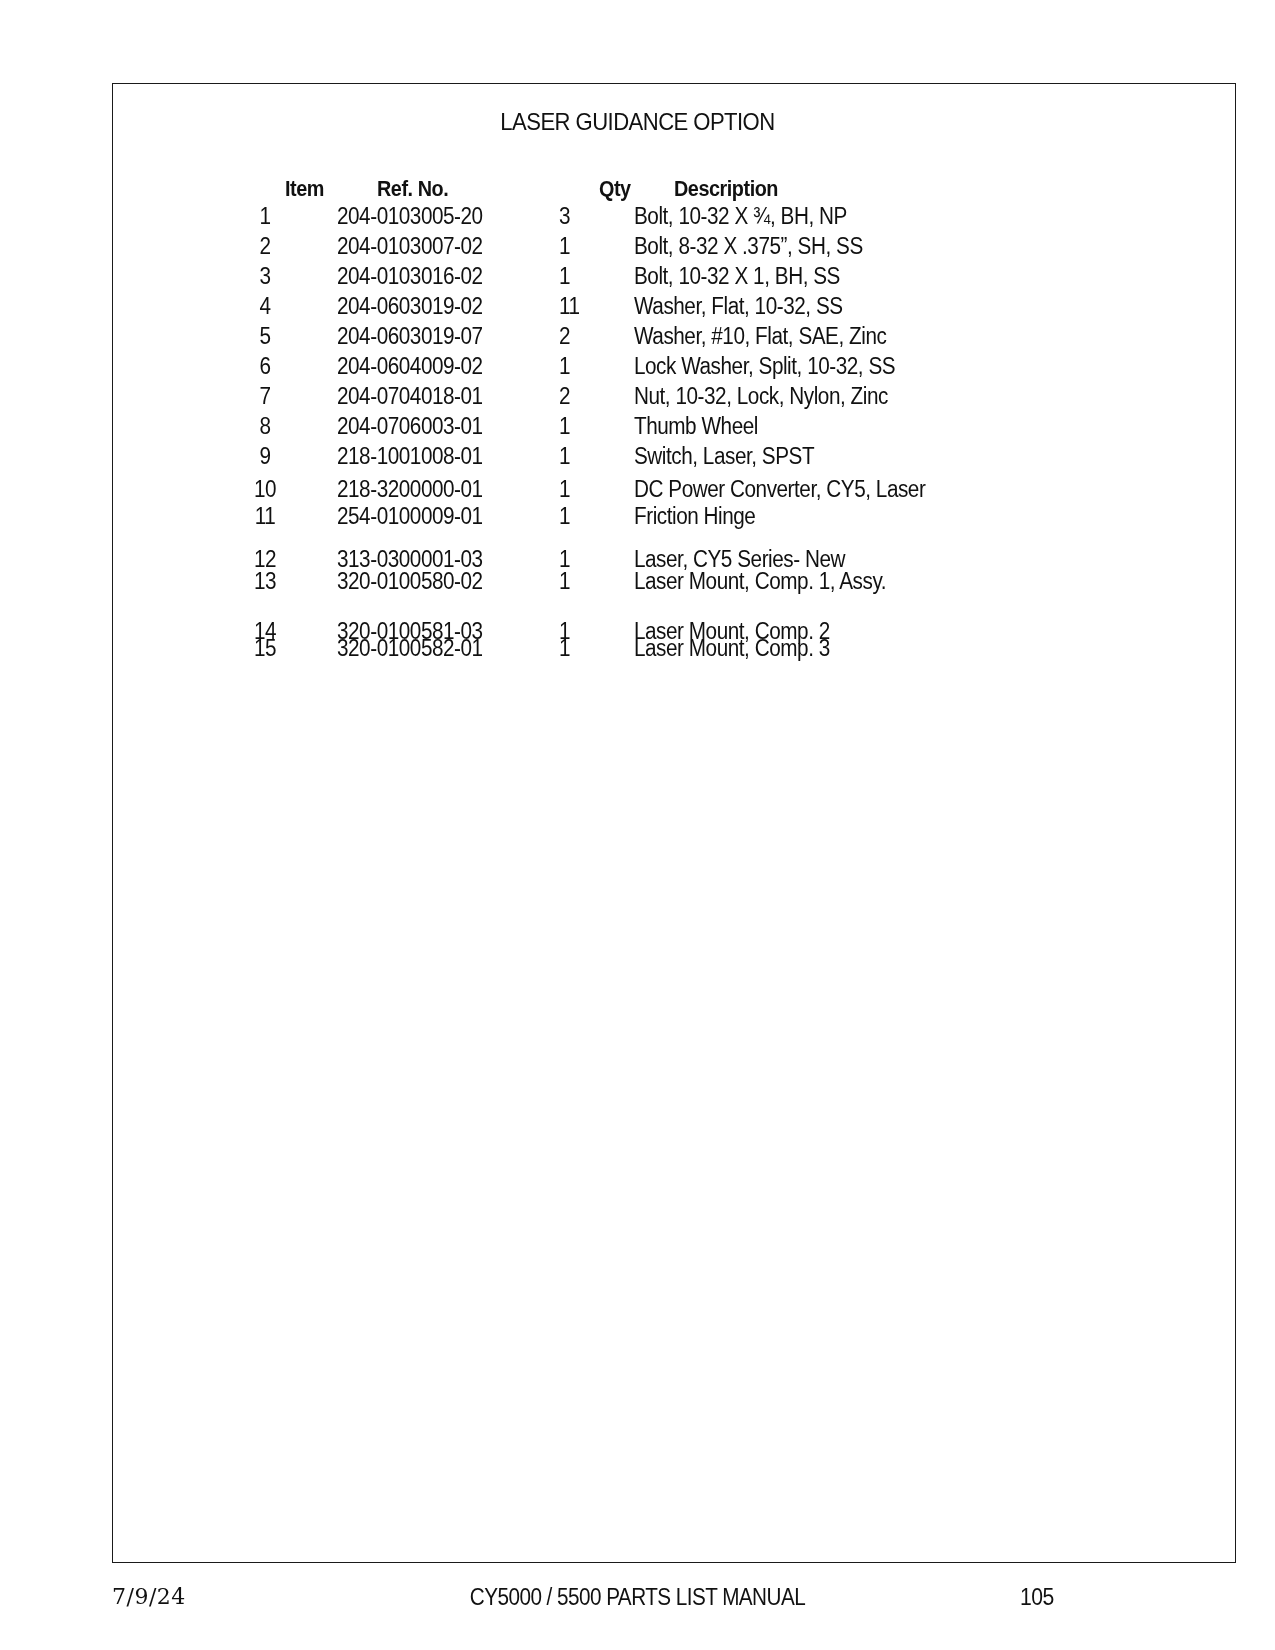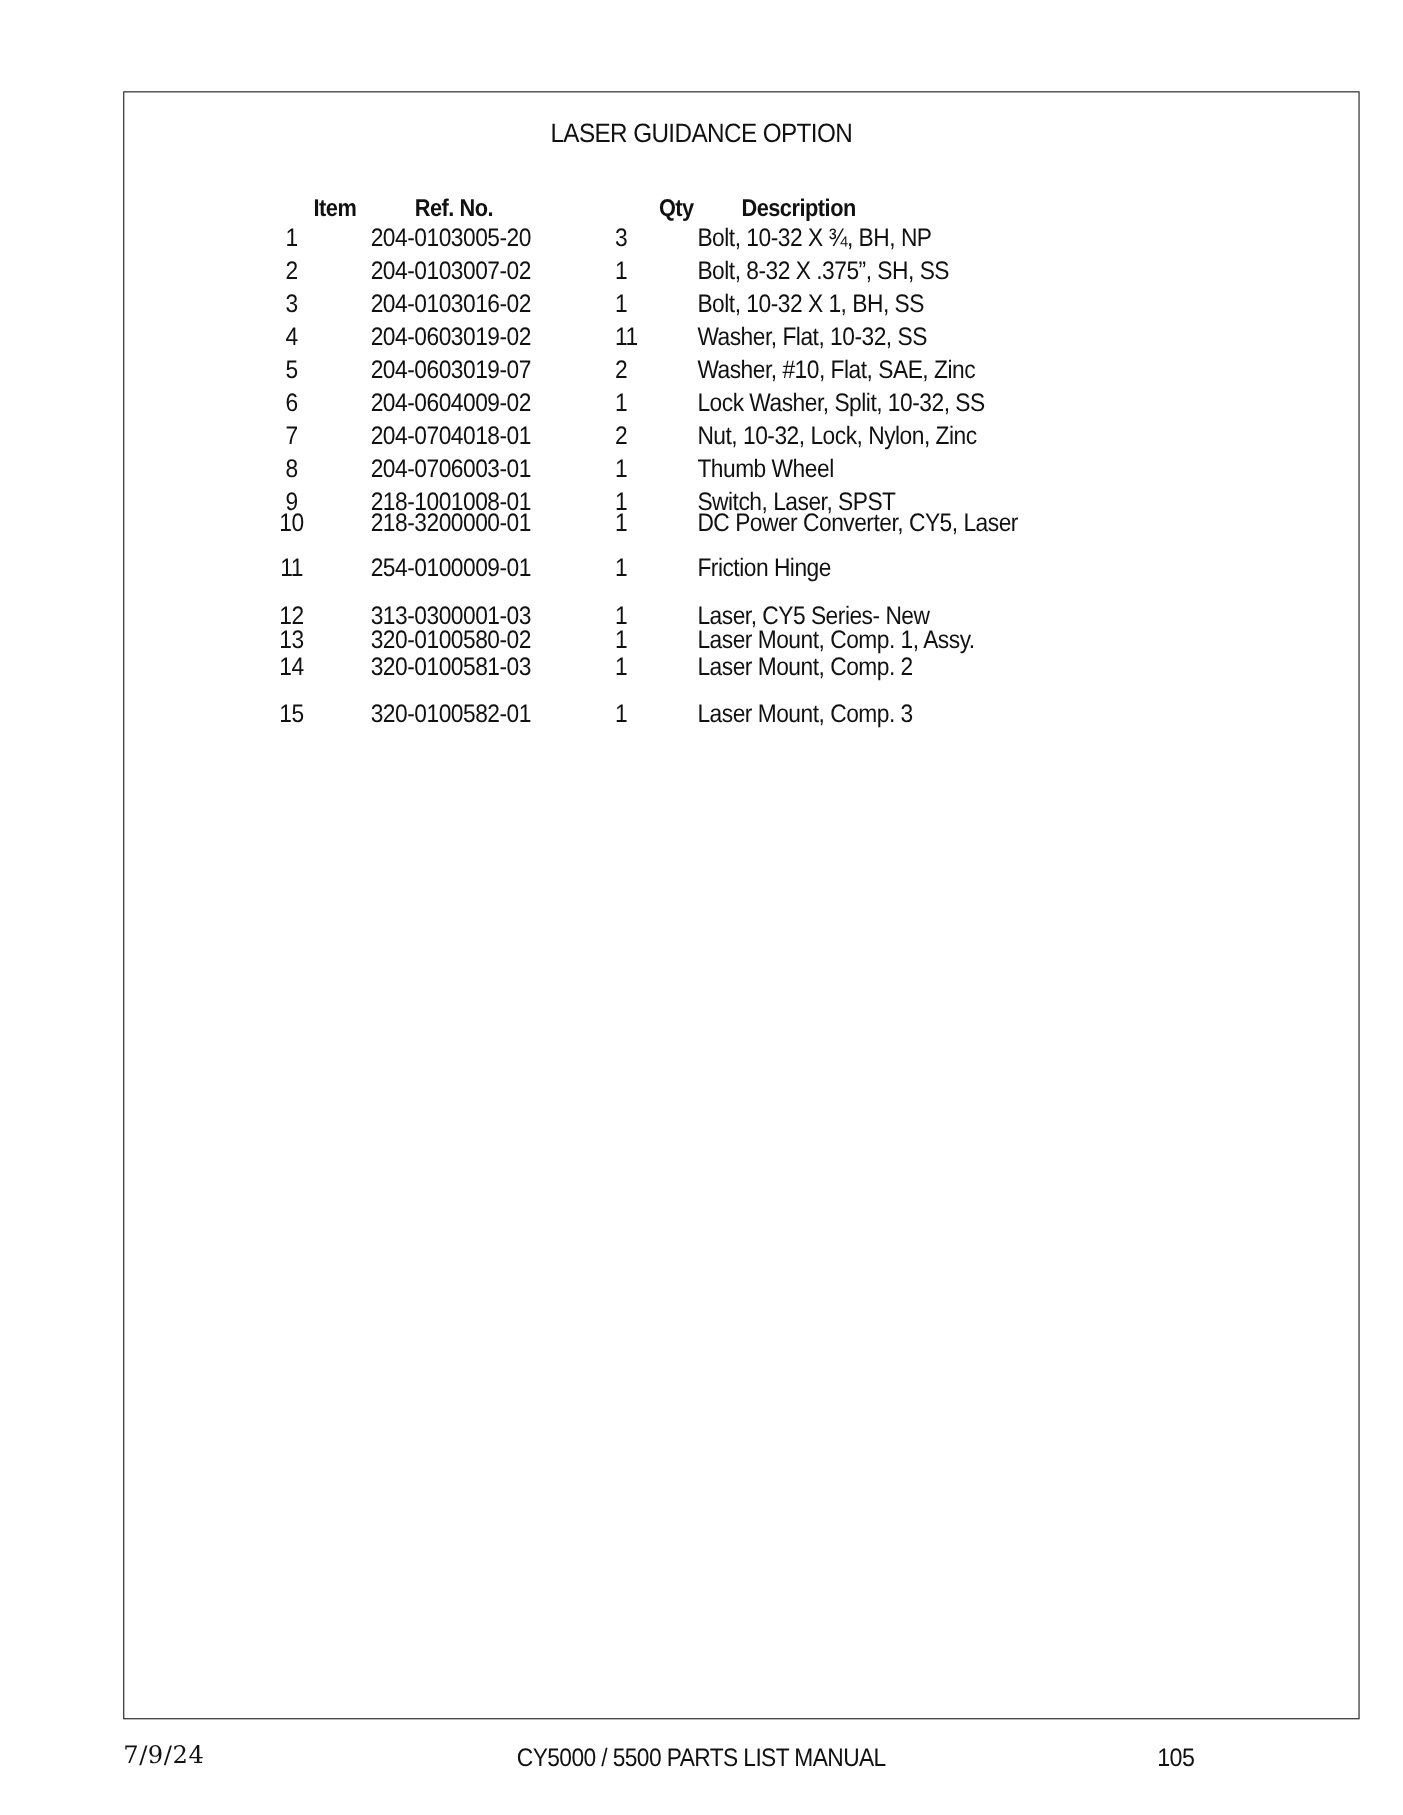--- a/index.html
+++ b/index.html
@@ -12,21 +12,21 @@
   .tbl { position: absolute; left: 0; top: 174px; width: 1275px; }
   .row { position: absolute; left: 0; width: 1275px; height: 30px; font-size: 23px; line-height: 30px;
          letter-spacing: -0.5px; white-space: nowrap; }
   .row span { position: absolute; top: 0; display: inline-block; transform: scaleX(0.9); transform-origin: left center; }
   .hdr { font-size: 22px; font-weight: bold; margin-left: 40px; }
   .c-item { left: 245px; width: 48px; }
   .row:not(.hdr) .c-item { text-align: center; left: 243px; width: 44px; transform-origin: center center; }
   .c-ref { left: 337px; }
   .c-qty { left: 559px; }
   .c-desc { left: 634px; }
-  .footer { position: absolute; top: 1582px; left: 0; width: 1107px; height: 30px; font-size: 23px; line-height: 30px; padding-left: 32px; }
+  .footer { position: absolute; top: 1582px; left: 0; width: 1107px; height: 30px; font-size: 23px; line-height: 30px; }
   .f-date { position: absolute; left: 112px; font-family: "DejaVu Serif", serif; font-size: 22px; letter-spacing: 0.5px; }
   .f-title { position: absolute; left: 0; width: 1275px; text-align: center; letter-spacing: -0.6px;
              transform: scaleX(0.9); transform-origin: center; }
   .f-page { position: absolute; right: 53px; letter-spacing: -0.5px; transform: scaleX(0.92); transform-origin: right center; }
 </style>
 </head>
 <body>
 
 <div class="frame"></div>
 
@@ -87,21 +87,21 @@
     <span class="c-ref">204-0706003-01</span>
     <span class="c-qty">1</span>
     <span class="c-desc">Thumb Wheel</span>
   </div>
   <div class="row" style="top:267px">
     <span class="c-item">9</span>
     <span class="c-ref">218-1001008-01</span>
     <span class="c-qty">1</span>
     <span class="c-desc">Switch, Laser, SPST</span>
   </div>
-  <div class="row" style="top:286px">
+  <div class="row" style="top:300px">
     <span class="c-item">10</span>
     <span class="c-ref">218-3200000-01</span>
     <span class="c-qty">1</span>
     <span class="c-desc">DC Power Converter, CY5, Laser</span>
   </div>
   <div class="row" style="top:327px">
     <span class="c-item">11</span>
     <span class="c-ref">254-0100009-01</span>
     <span class="c-qty">1</span>
     <span class="c-desc">Friction Hinge</span>
@@ -111,21 +111,21 @@
     <span class="c-ref">313-0300001-03</span>
     <span class="c-qty">1</span>
     <span class="c-desc">Laser, CY5 Series- New</span>
   </div>
   <div class="row" style="top:392px">
     <span class="c-item">13</span>
     <span class="c-ref">320-0100580-02</span>
     <span class="c-qty">1</span>
     <span class="c-desc">Laser Mount, Comp. 1, Assy.</span>
   </div>
-  <div class="row" style="top:417px">
+  <div class="row" style="top:442px">
     <span class="c-item">14</span>
     <span class="c-ref">320-0100581-03</span>
     <span class="c-qty">1</span>
     <span class="c-desc">Laser Mount, Comp. 2</span>
   </div>
   <div class="row" style="top:459px">
     <span class="c-item">15</span>
     <span class="c-ref">320-0100582-01</span>
     <span class="c-qty">1</span>
     <span class="c-desc">Laser Mount, Comp. 3</span>

